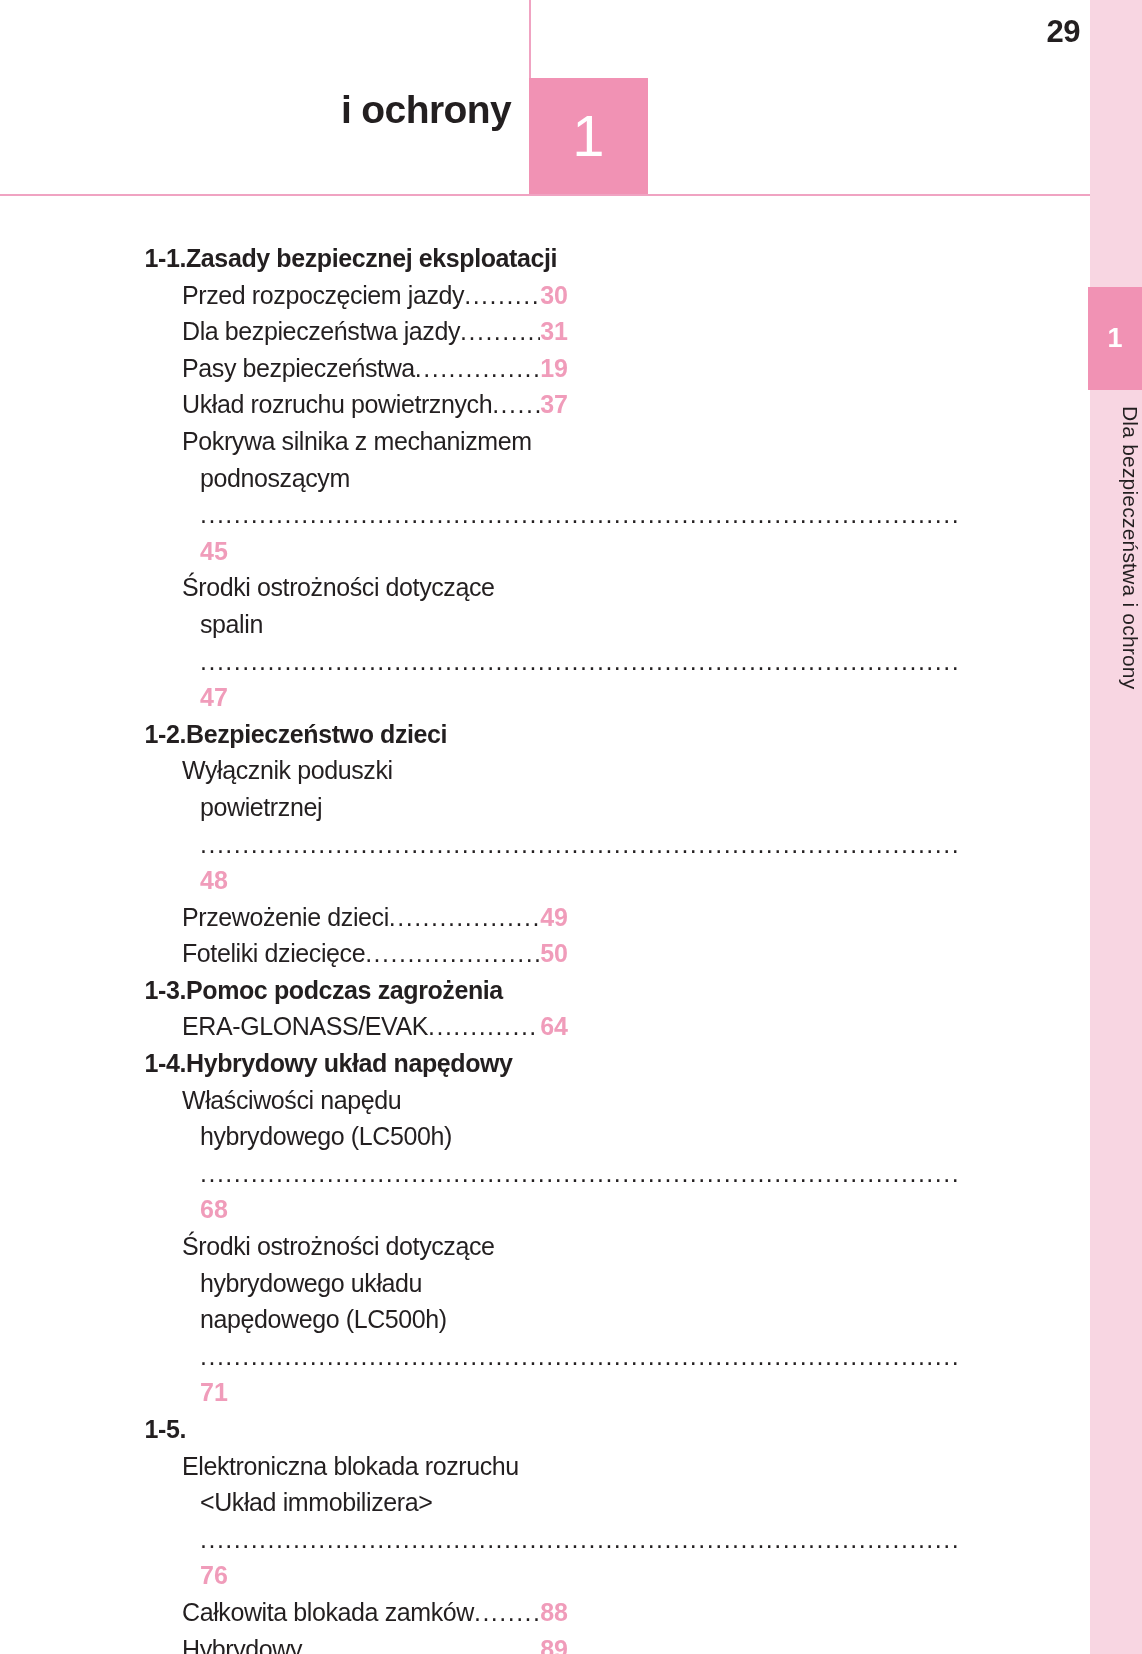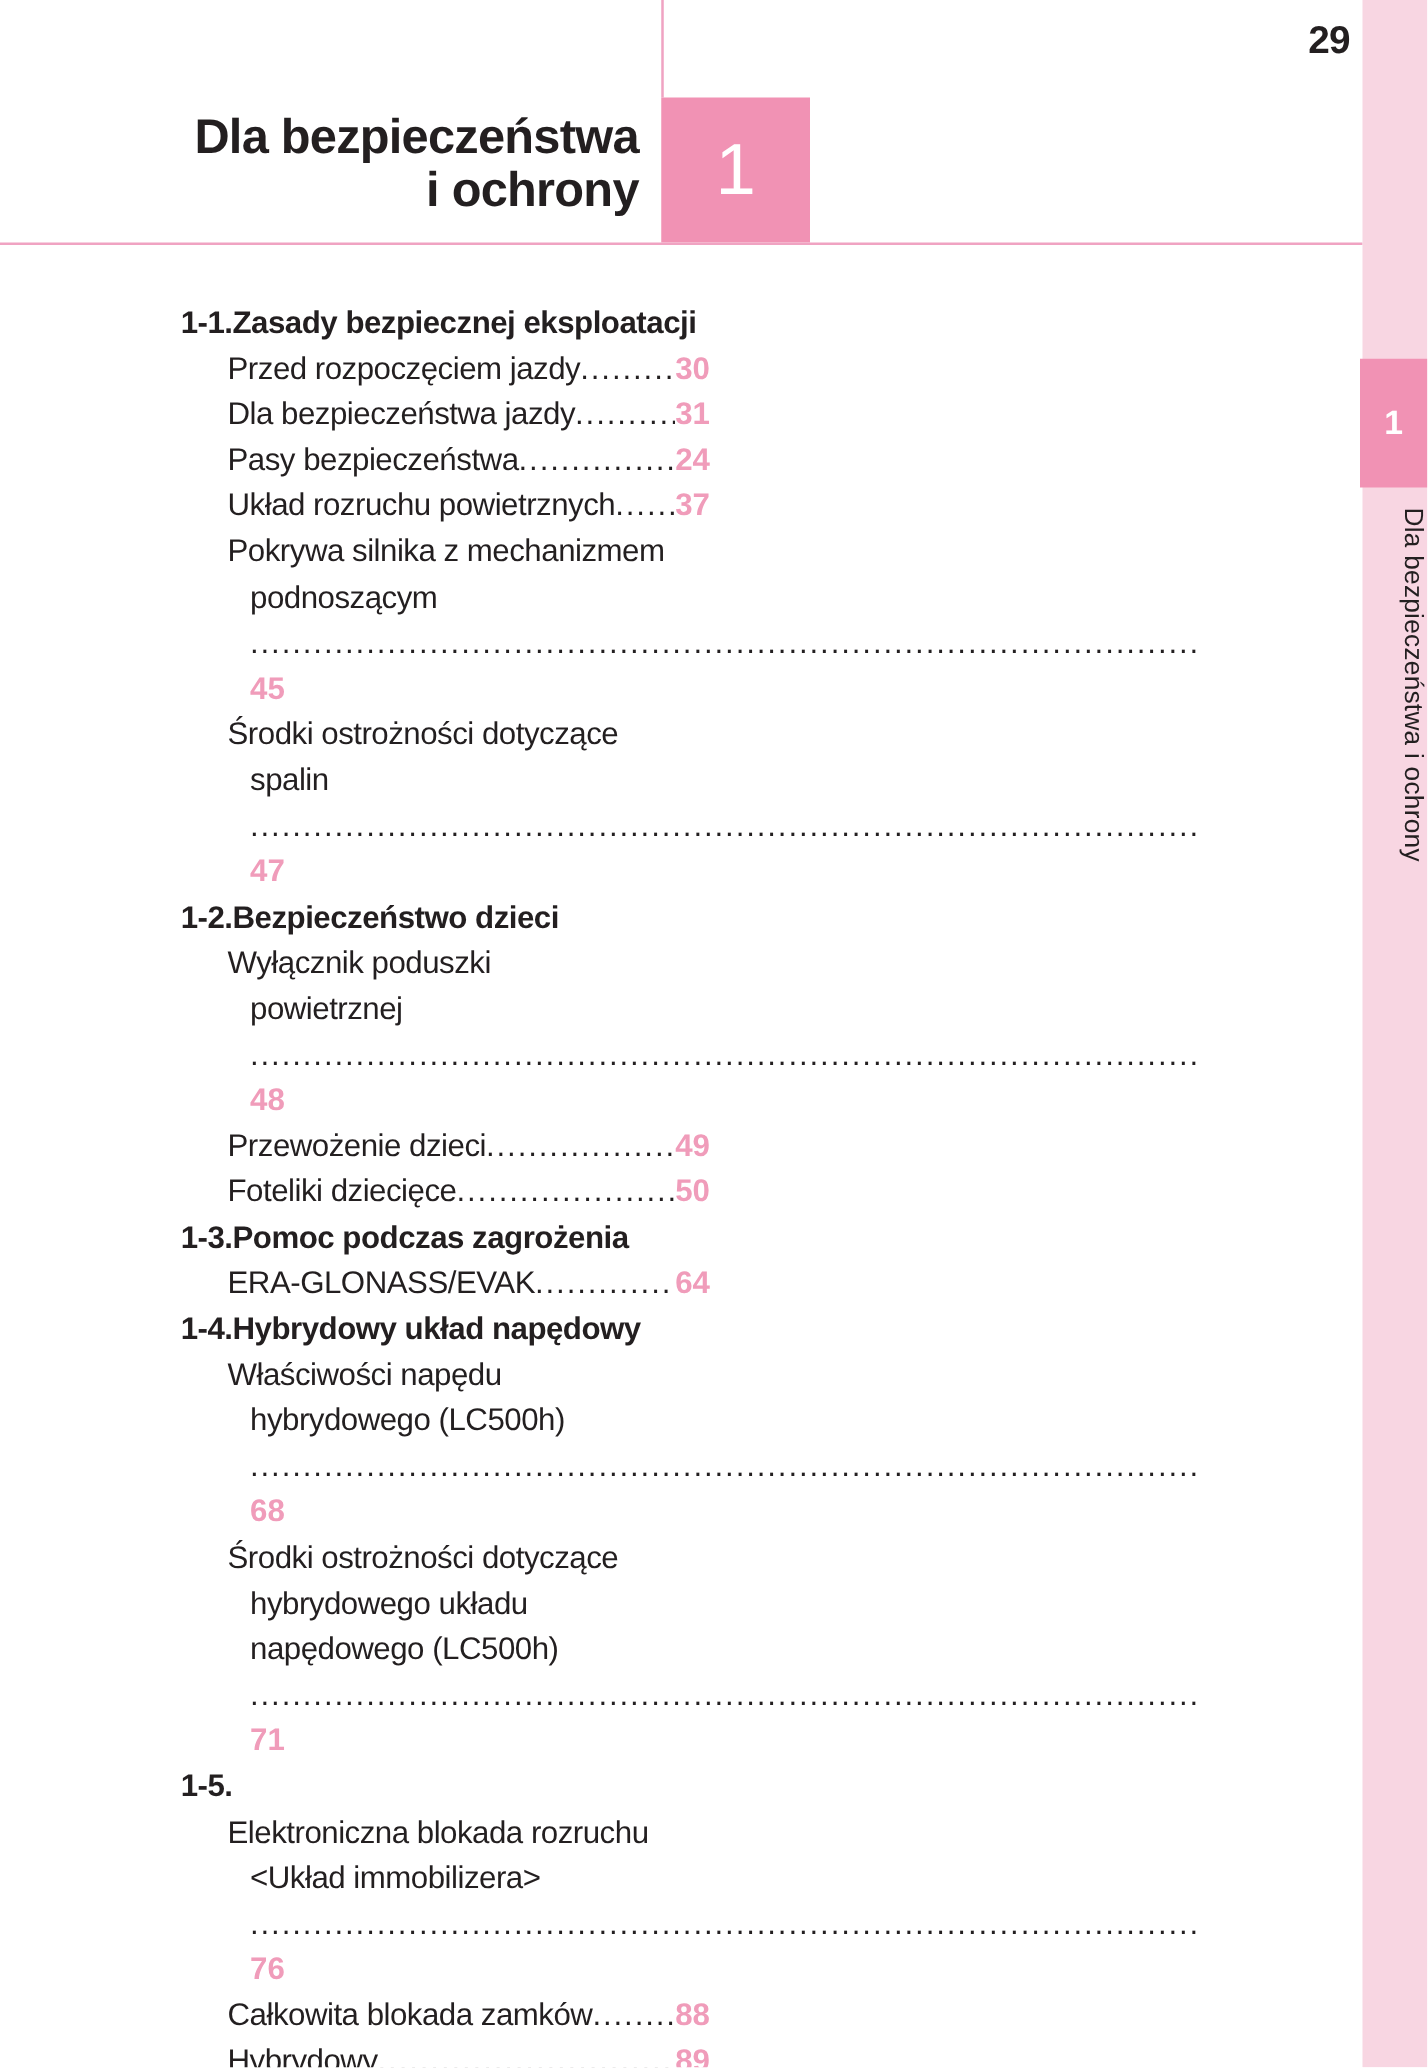--- a/index.html
+++ b/index.html
@@ -162,21 +162,20 @@
   }
 </style>
 </head>
 <body>
 
 <div class="page">
 
   <div class="corner-page-number">29</div>
 
   <div class="chapter-title">
-    <div>Dla bezpieczeństwa</div>
     <div>i ochrony</div>
   </div>
 
   <div class="top-vline"></div>
 
   <div class="chapter-box">
     <span class="num">1</span>
   </div>
 
   <div class="header-divider"></div>
@@ -192,21 +191,21 @@
         <span class="pg">30</span>
       </div>
       <div class="toc-line">
         <span class="label">Dla bezpieczeństwa jazdy </span>
         <span class="dots">..........................................................................................</span>
         <span class="pg">31</span>
       </div>
       <div class="toc-line">
         <span class="label">Pasy bezpieczeństwa </span>
         <span class="dots">..........................................................................................</span>
-        <span class="pg">24</span>
+        <span class="pg">19</span>
       </div>
       <div class="toc-line">
         <span class="label">Układ rozruchu powietrznych</span>
         <span class="dots">..........................................................................................</span>
         <span class="pg">37</span>
       </div>
       <div class="toc-line">
         <span class="label">Pokrywa silnika z mechanizmem</span>
       </div>
       <div class="toc-line cont">

